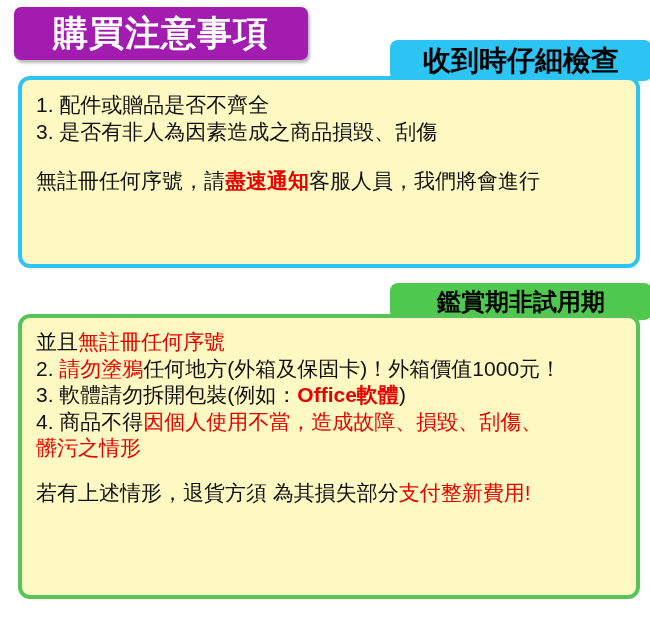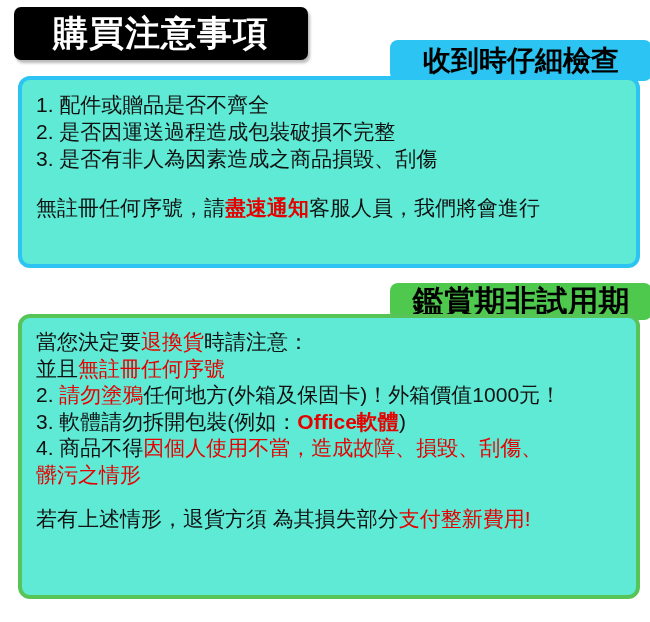--- a/index.html
+++ b/index.html
@@ -67,27 +67,27 @@
     height: 41px;
     background: #2CC4F2;
   }
   .tab-green {
     left: 390px;
     top: 283px;
     width: 262px;
     height: 37px;
     background: #4EC94E;
   }
-  .tab-green .label { font-size: 31px; }
+  .tab-green .label { font-size: 24px; }
 
   
   .panel {
     position: absolute;
     box-sizing: border-box;
-    background: #5eead4;
+    background: #fef9c3;
     border-radius: 12px;
     border-style: solid;
     border-width: 4px;
   }
   .panel-cyan {
     left: 18px;
     top: 76px;
     width: 622px;
     height: 192px;
     border-color: #2CC4F2;
@@ -120,40 +120,36 @@
 
   .hl-red { color: #E60000; }
   .hl-red-bold { color: #E60000; font-weight: bold; }
   .num { letter-spacing: 0px; }
 
   .office { color: #E60000; font-weight: bold; }
 </style>
 </head>
 <body style="background: rgb(255, 255, 255);">
 
-<div class="title-banner" style="background: #000000;">
+<div class="title-banner" style="background: #a21caf;">
   <span class="label">購買注意事項</span>
 </div>
 
 <div class="tab tab-cyan" style="background: rgb(44, 196, 242);">
   <span class="label">收到時仔細檢查</span>
 </div>
 
 <div class="panel panel-cyan" style="border-color: rgb(44, 196, 242);">
   <div class="panel-inner">
 
     <div class="line">
       <span class="num">1.</span>
       <span>配件或贈品是否不齊全</span>
     </div>
 
-    <div class="line">
-      <span class="num">2.</span>
-      <span>是否因運送過程造成包裝破損不完整</span>
-    </div>
 
     <div class="line">
       <span class="num">3.</span>
       <span>是否有非人為因素造成之商品損毀、刮傷</span>
     </div>
 
     <div class="spacer"></div>
 
     <div class="line">
       <span>無註冊任何序號，請</span><span class="hl-red-bold" style="color: rgb(230, 0, 0);">盡速通知</span><span>客服人員，我們將會進行</span>
@@ -162,23 +158,20 @@
   </div>
 </div>
 
 <div class="tab tab-green" style="background: rgb(78, 201, 78);">
   <span class="label">鑑賞期非試用期</span>
 </div>
 
 <div class="panel panel-green" style="border-color: rgb(86, 196, 86);">
   <div class="panel-inner">
 
-    <div class="line">
-      <span>當您決定要</span><span class="hl-red" style="color: rgb(230, 0, 0);">退換貨</span><span>時請注意：</span>
-    </div>
 
     <div class="line">
       <span>並且</span><span class="hl-red" style="color: rgb(230, 0, 0);">無註冊任何序號</span>
     </div>
 
     <div class="line">
       <span class="num">2.</span>
       <span class="hl-red" style="color: rgb(230, 0, 0);">請勿塗鴉</span><span>任何地方(外箱及保固卡)！外箱價值1000元！</span>
     </div>
 

